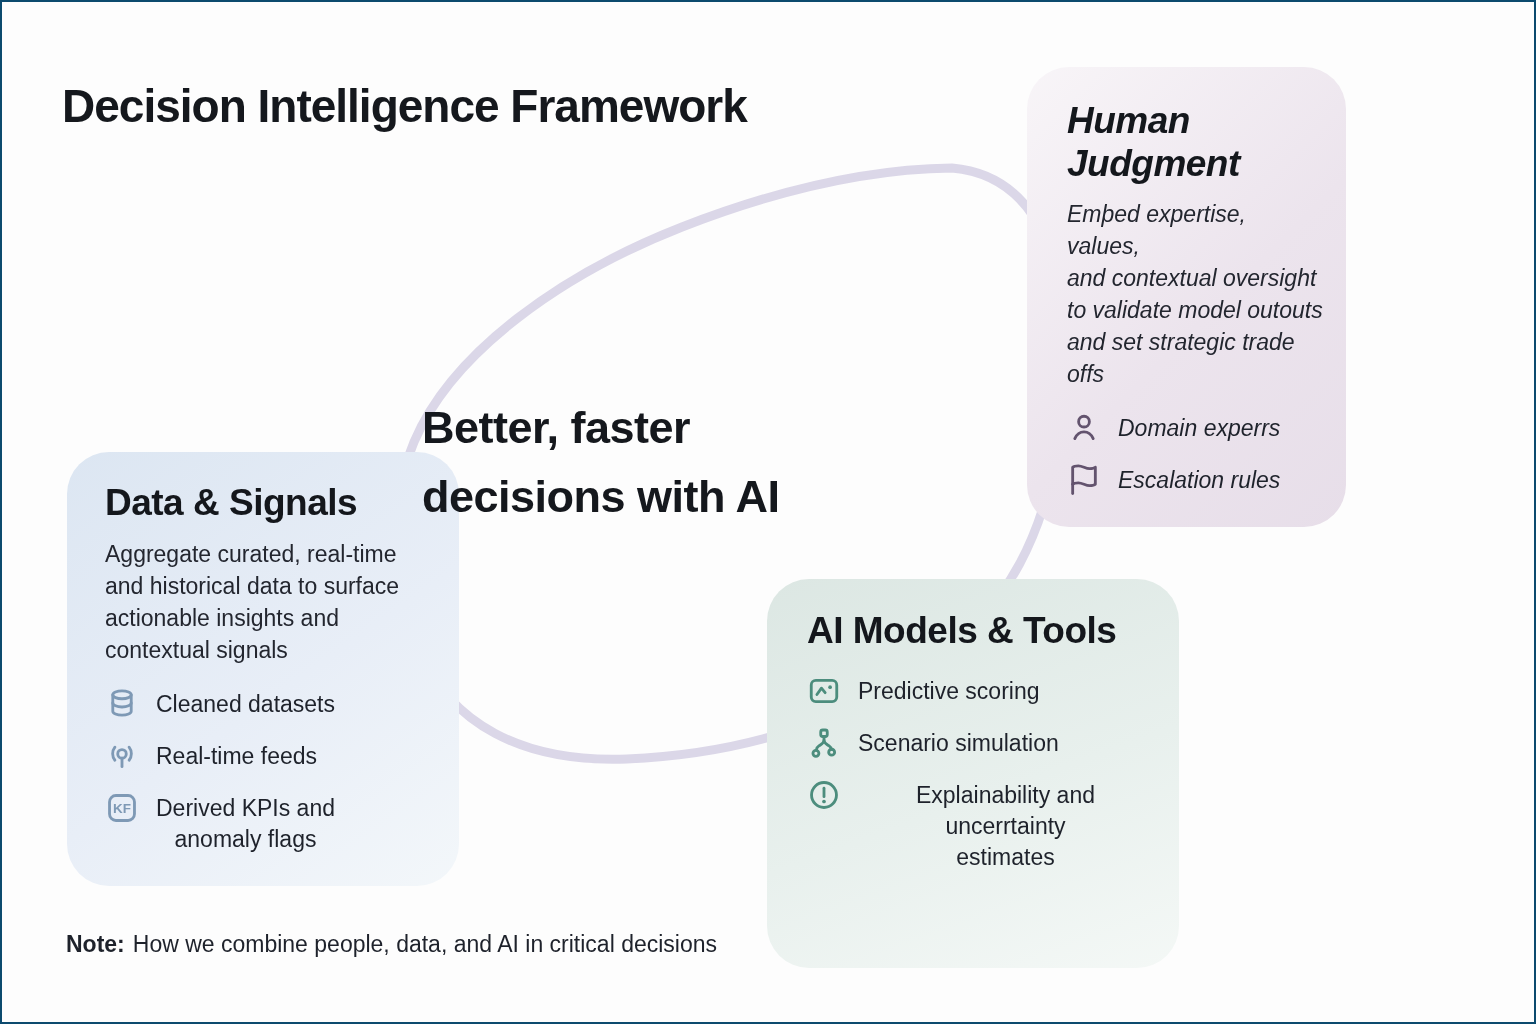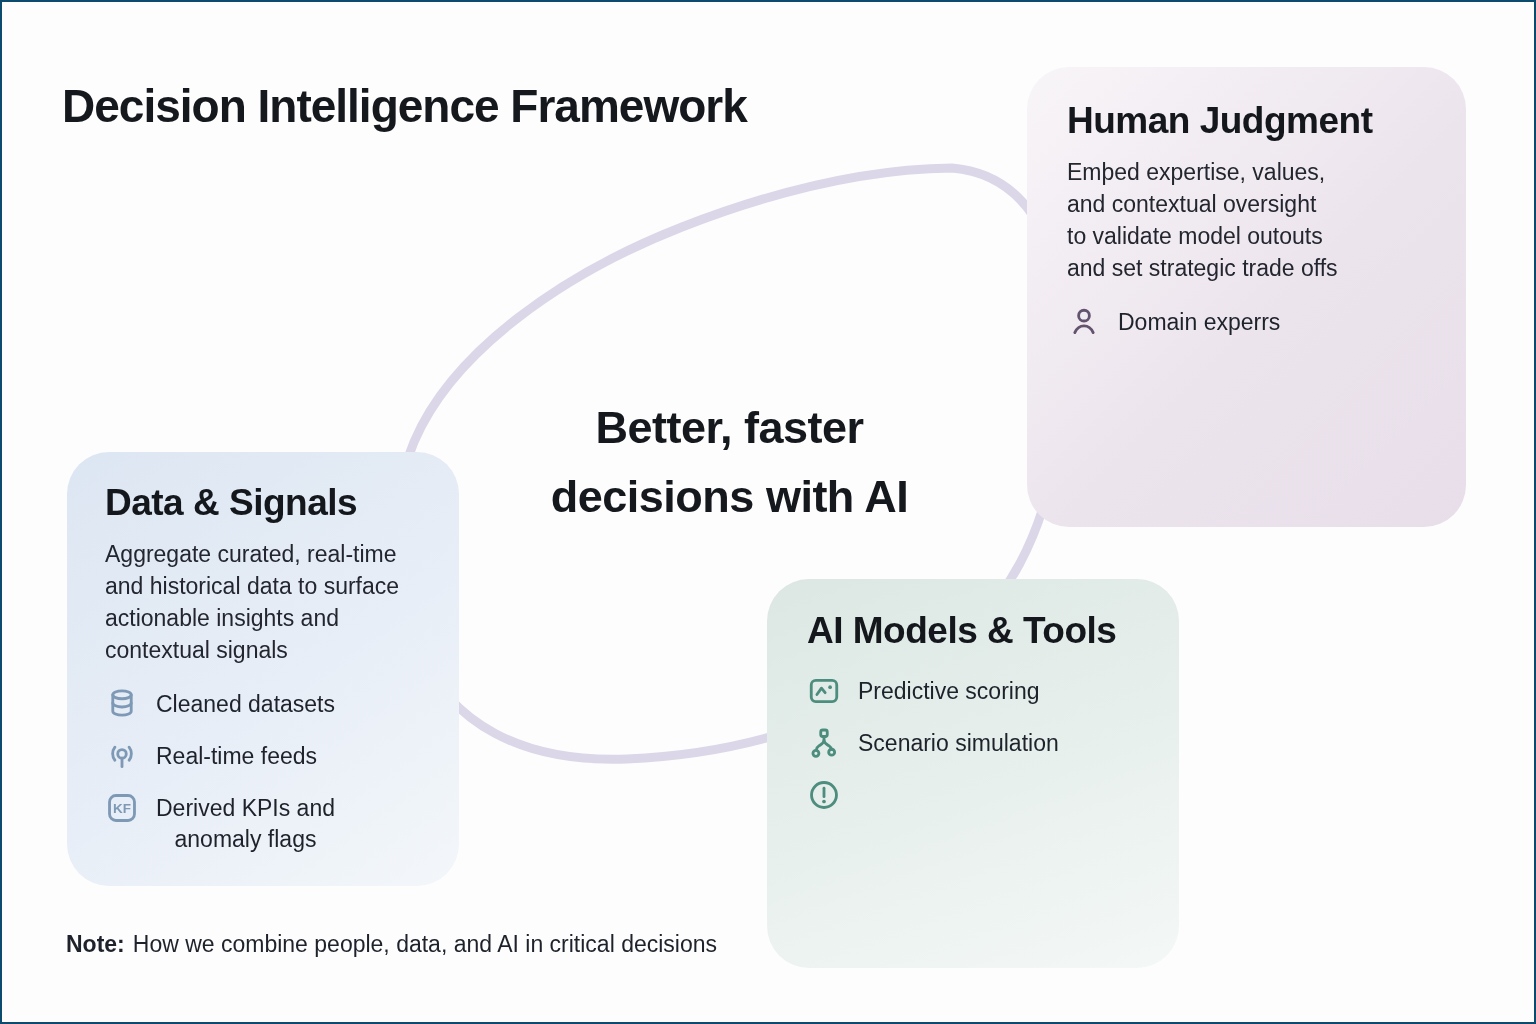--- a/index.html
+++ b/index.html
@@ -8,28 +8,29 @@
     background:#fdfdfd;border:2px solid #0c4a6e;overflow:hidden;
     font-family:"Liberation Sans","DejaVu Sans",sans-serif;color:#1e222b;
   }
   .connector-svg{position:absolute;left:0;top:0;z-index:1;}
   .page-title{
     position:absolute;left:60px;top:79px;z-index:3;
     font-size:46px;font-weight:bold;letter-spacing:-1px;color:#15181d;line-height:1.1;
   }
   .center-headline{
     position:absolute;left:420px;top:391px;width:615px;z-index:3;
-    text-align:center;font-size:45px;font-weight:bold;letter-spacing:-0.5px;
+    text-align:left;font-size:45px;font-weight:bold;letter-spacing:-0.5px;
     line-height:69px;color:#15181d;
   }
   .card{position:absolute;border-radius:42px;box-sizing:border-box;z-index:2;}
   .card-hj{
-    left:1025px;top:65px;width:439px;height:460px;
+    left:1025px;top:65px;width:319px;height:460px;
     padding:33px 22px 17px 40px;
     background:linear-gradient(135deg,#f8f5f8 0%,#ece4ed 55%,#e7dee9 100%);
+    font-style:italic;
   }
   .card-ds{
     left:65px;top:450px;width:392px;height:434px;
     padding:30px 24px 0 38px;
     background:linear-gradient(145deg,#dce6f2 0%,#e8eef7 55%,#f3f7fa 100%);
   }
   .card-ai{
     left:765px;top:577px;width:412px;height:389px;
     padding:31px 26px 0 40px;
     background:linear-gradient(160deg,#dce7e3 0%,#e8f0ed 55%,#f4f8f6 100%);
@@ -81,20 +82,29 @@
 and set strategic trade offs</div>
     <div class="bullets">
       <div class="bullet">
         <span class="icon">
           <svg viewBox="0 0 24 24">
             <circle cx="12" cy="7.5" r="3.8"></circle>
             <path d="M5.5 19.5c1.4-3.2 3.7-4.8 6.5-4.8s5.1 1.6 6.5 4.8"></path>
           </svg>
         </span>
         <span class="bullet-label">Domain experrs</span>
+      </div>
+      <div class="bullet">
+        <span class="icon">
+          <svg viewBox="0 0 24 24">
+            <path d="M4 15s1-1 4-1 5 2 8 2 4-1 4-1V3s-1 1-4 1-5-2-8-2-4 1-4 1z"></path>
+            <line x1="4" y1="21.5" x2="4" y2="15"></line>
+          </svg>
+        </span>
+        <span class="bullet-label">Escalation rules</span>
       </div>
     </div>
   </div>
 
   <div class="card card-ds">
     <div class="card-title">Data &amp; Signals</div>
     <div class="card-desc">Aggregate curated, real-time
 and historical data to surface
 actionable insights and
 contextual signals</div>
@@ -159,20 +169,22 @@
         <span class="bullet-label">Scenario simulation</span>
       </div>
       <div class="bullet">
         <span class="icon">
           <svg viewBox="0 0 24 24">
             <circle cx="12" cy="12" r="8.8"></circle>
             <line x1="12" y1="7.2" x2="12" y2="13.2"></line>
             <circle cx="12" cy="16.6" r="1.3" fill="currentColor" stroke="none"></circle>
           </svg>
         </span>
+        <span class="bullet-label">Explainability and uncerrtainty
+estimates</span>
       </div>
     </div>
   </div>
 
   <div class="note">
     <span class="note-label">Note:</span><span>How we combine people, data, and AI in critical decisions</span>
   </div>
 
 </div>
 

